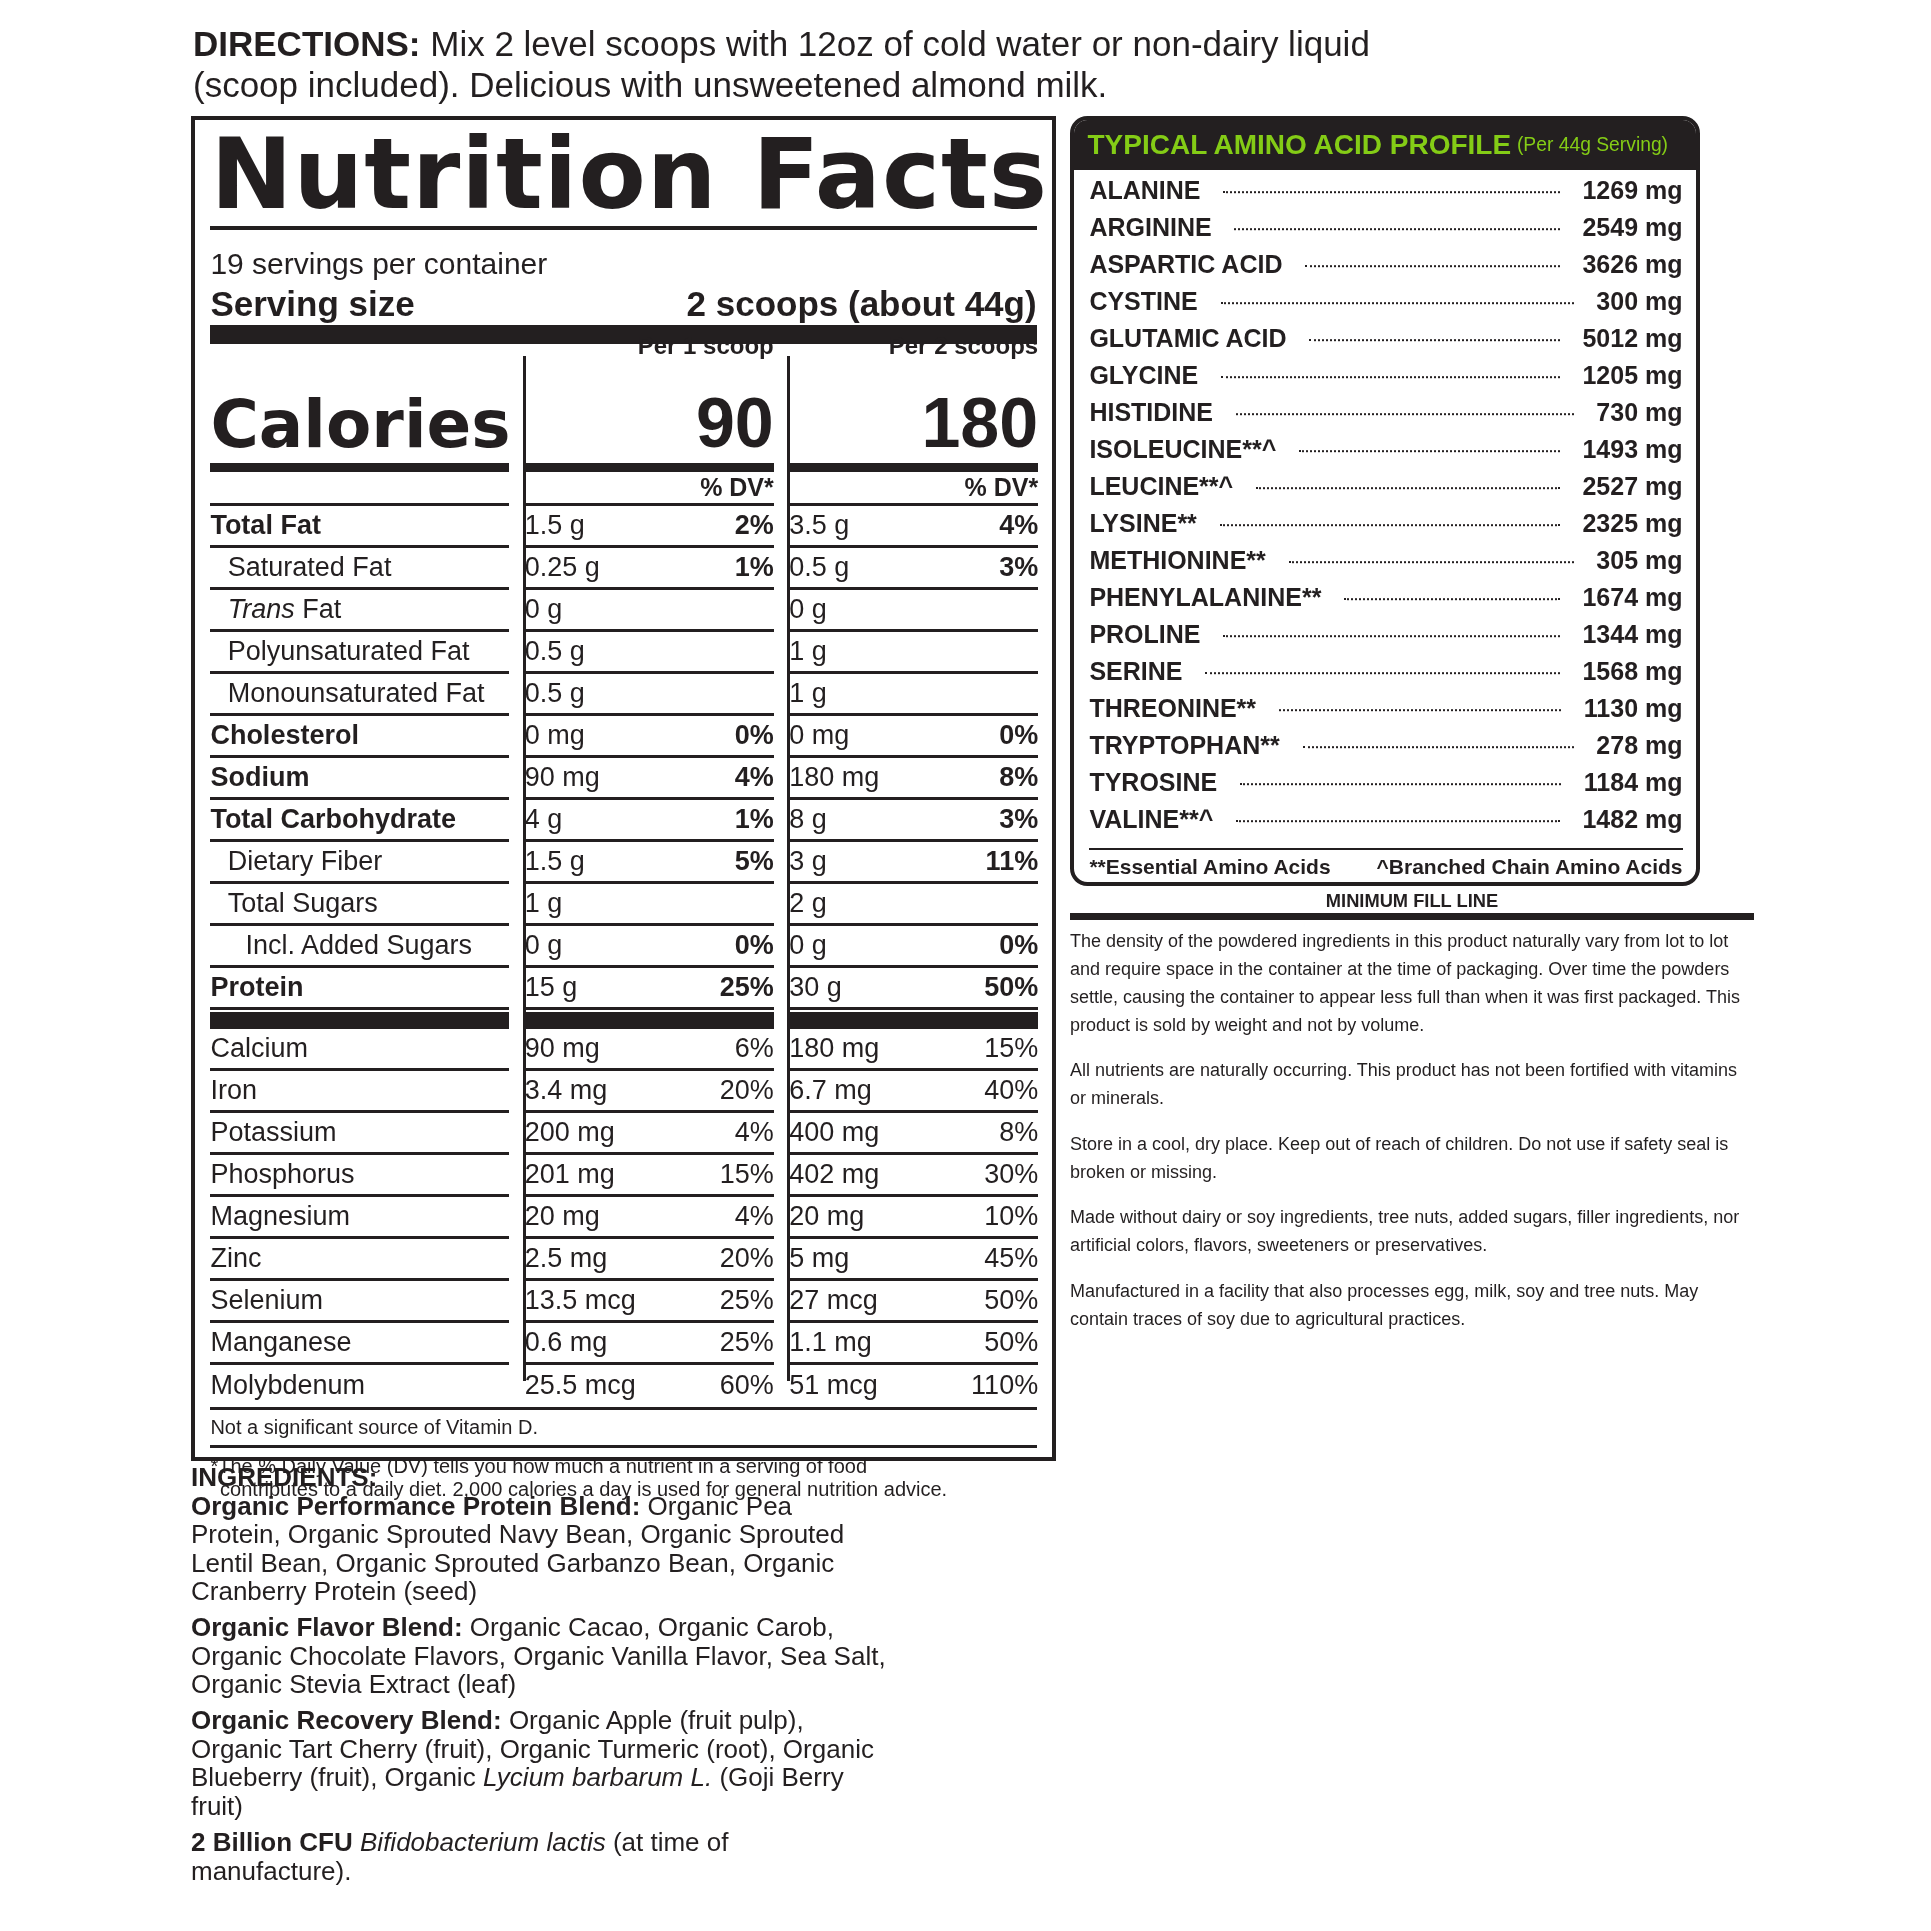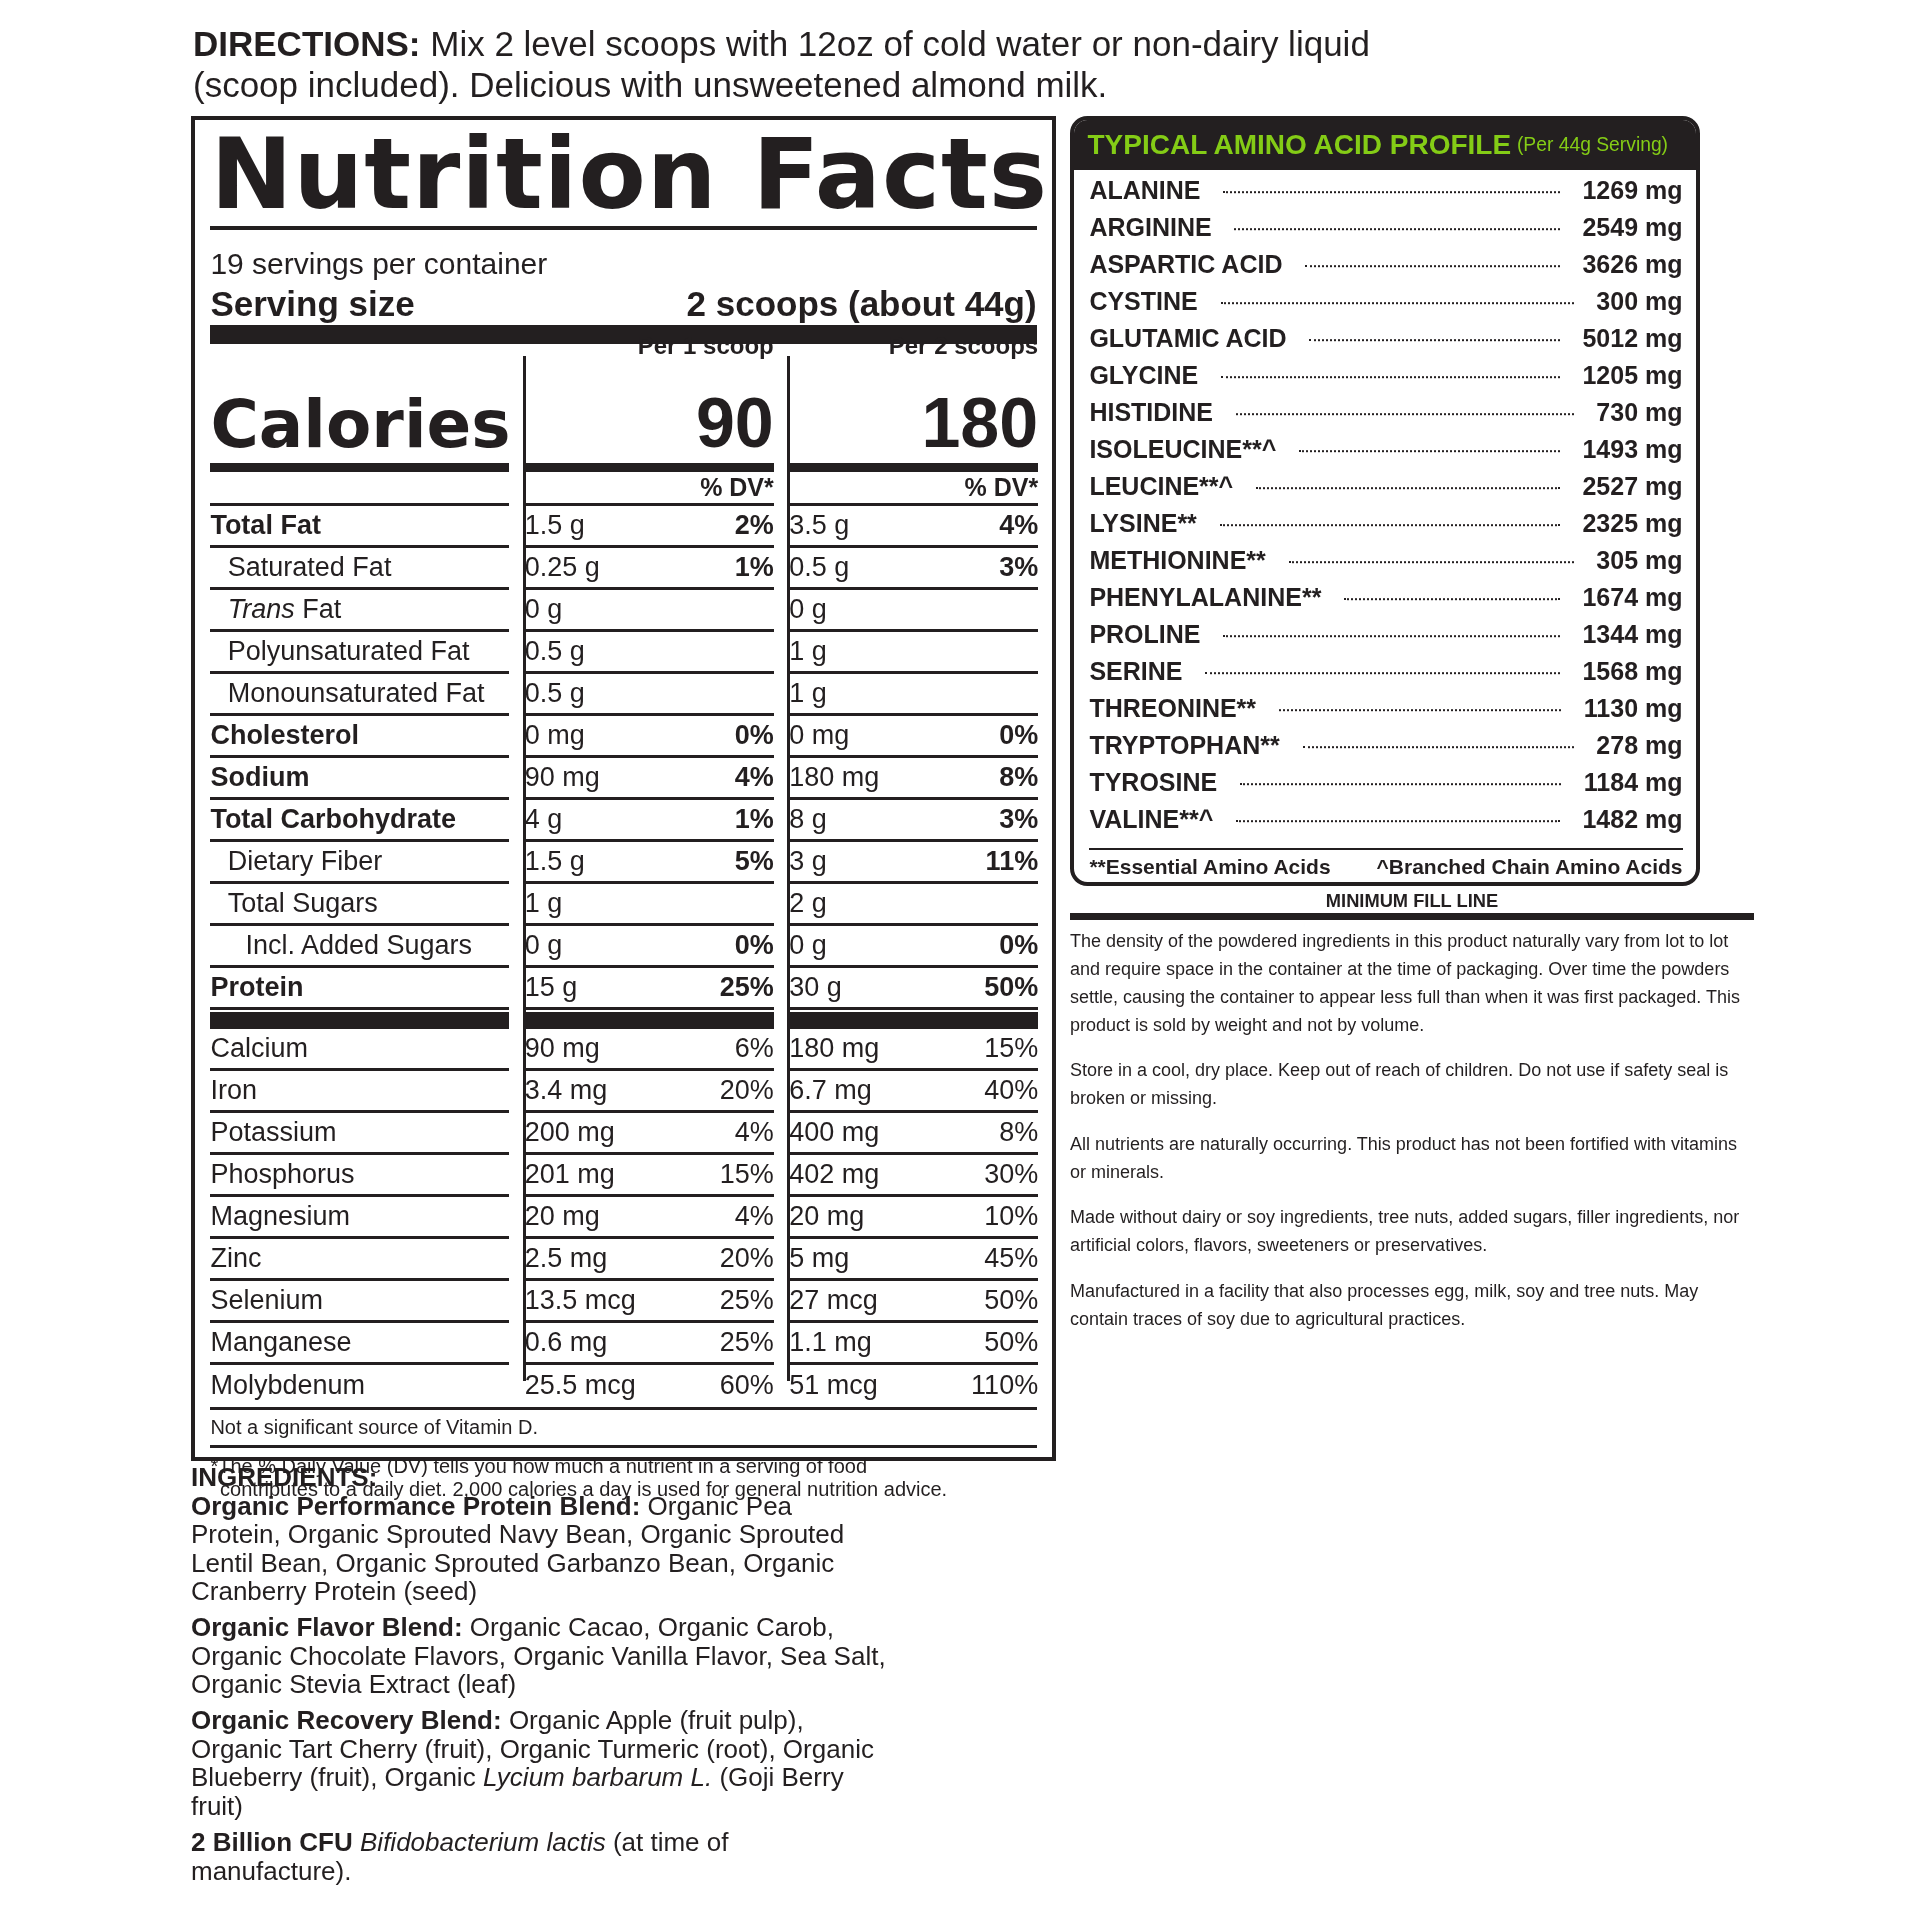--- a/index.html
+++ b/index.html
@@ -486,22 +486,22 @@
     <span>**Essential Amino Acids</span>
     <span>^Branched Chain Amino Acids</span>
   </div>
 </div>
 
 <div class="minfill">MINIMUM FILL LINE</div>
 <div class="minfill-line"></div>
 
 <div class="rtext" id="notes">
     <p>The density of the powdered ingredients in this product naturally vary from lot to lot and require space in the container at the time of packaging. Over time the powders settle, causing the container to appear less full than when it was first packaged. This product is sold by weight and not by volume.</p>
+    <p>All nutrients are naturally occurring. This product has not been fortified with vitamins or minerals.</p>
     <p>Store in a cool, dry place. Keep out of reach of children. Do not use if safety seal is broken or missing.</p>
-    <p>All nutrients are naturally occurring. This product has not been fortified with vitamins or minerals.</p>
     <p>Made without dairy or soy ingredients, tree nuts, added sugars, filler ingredients, nor artificial colors, flavors, sweeteners or preservatives.</p>
     <p>Manufactured in a facility that also processes egg, milk, soy and tree nuts. May contain traces of soy due to agricultural practices.</p>
   </div>
 
 <div class="ingr">
   <div class="h">INGREDIENTS:</div>
   <div id="blends">
       <p><b>Organic Performance Protein Blend:</b> Organic Pea Protein, Organic Sprouted Navy Bean, Organic Sprouted Lentil Bean, Organic Sprouted Garbanzo Bean, Organic Cranberry Protein (seed)</p>
       <p><b>Organic Flavor Blend:</b> Organic Cacao, Organic Carob, Organic Chocolate Flavors, Organic Vanilla Flavor, Sea Salt, Organic Stevia Extract (leaf)</p>
       <p><b>Organic Recovery Blend:</b> Organic Apple (fruit pulp), Organic Tart Cherry (fruit), Organic Turmeric (root), Organic Blueberry (fruit), Organic <i>Lycium barbarum L.</i> (Goji Berry fruit)</p>

